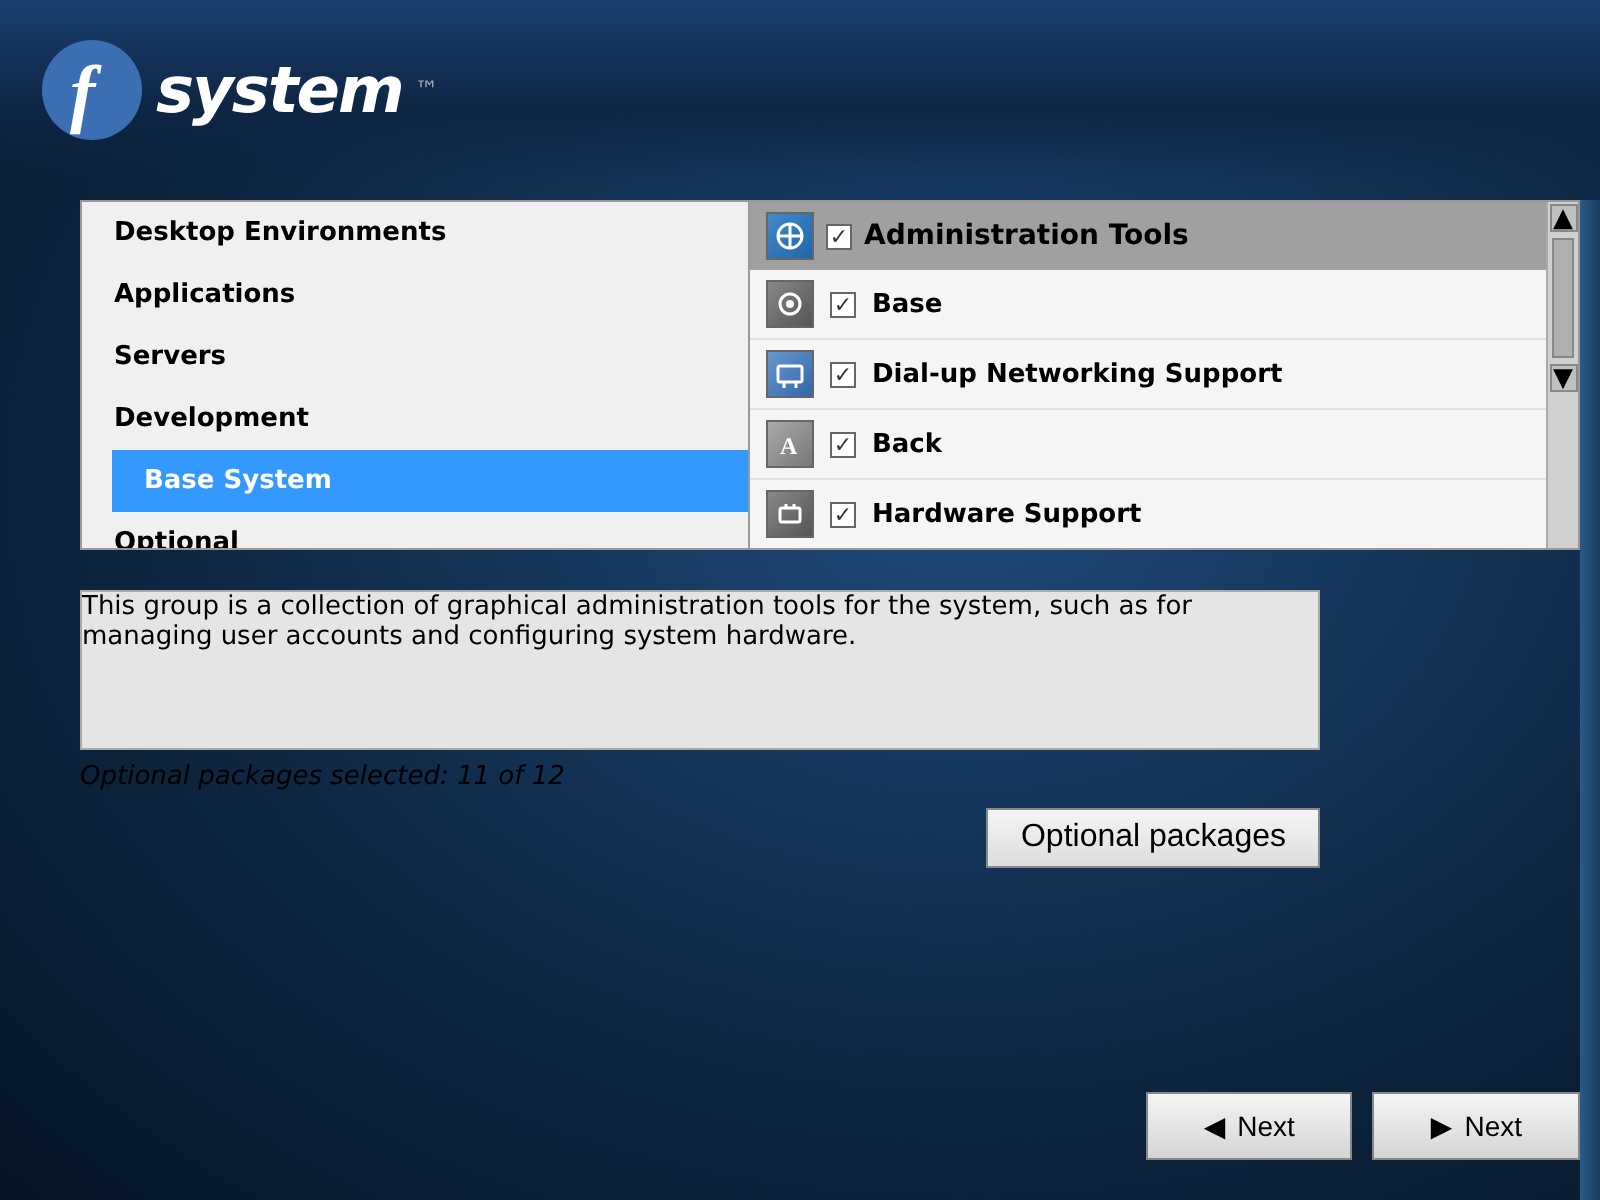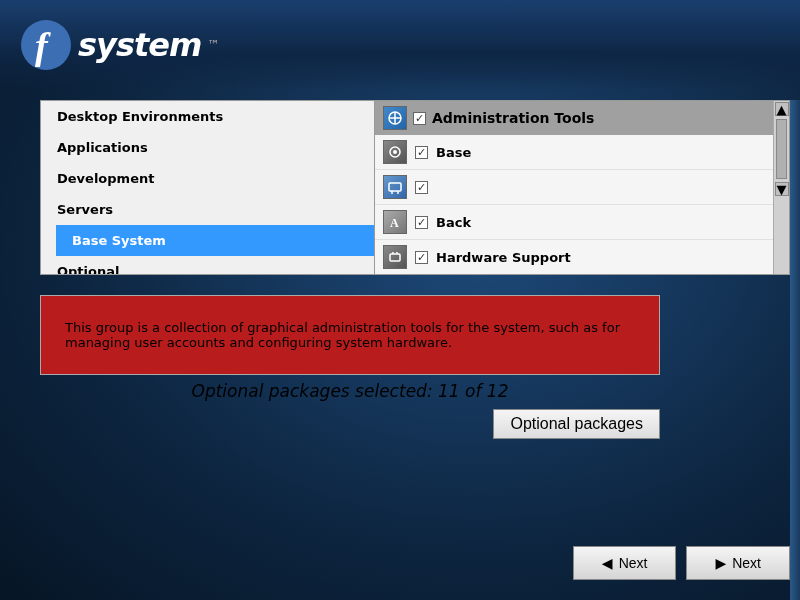--- a/index.html
+++ b/index.html
@@ -164,34 +164,34 @@
       color: #333;
       flex-shrink: 0;
     }
 
     
     .description-box {
       margin-top: 20px;
       width: 620px;
       height: 80px;
       border: 1px solid #aaa;
-      background: #b91c1c;
-      padding: 24px;
+      background: #e5e5e5;
+      padding: 0;
       font-size: 13px;
       color: #000;
       overflow: hidden;
     }
 
     
     .optional-info {
-      text-align: center;
+      text-align: left;
       width: 620px;
       margin-top: 6px;
       font-style: italic;
-      font-size: 17px;
+      font-size: 13px;
       color: #000;
     }
 
     
     .optional-btn-row {
       text-align: right;
       width: 620px;
       margin-top: 8px;
     }
 
@@ -269,22 +269,22 @@
     <span style="color:#aaa; font-size:12px; vertical-align:super;">™</span>
   </div>
 </div>
 
 <div class="content">
   <div class="panels">
 
     <div class="left-panel">
       <div class="list-item">Desktop Environments</div>
       <div class="list-item">Applications</div>
+      <div class="list-item">Servers</div>
       <div class="list-item">Development</div>
-      <div class="list-item">Servers</div>
       <div class="list-item selected">Base System</div>
       <div class="list-item">Optional</div>
     </div>
 
     <div class="right-panel">
       <div class="panel-header">
         <div class="pkg-icon pkg-icon-admin">
           <svg width="16" height="16" viewBox="0 0 16 16">
               <circle cx="8" cy="8" r="6" fill="none" stroke="white" stroke-width="1.5"></circle>
               <line x1="8" y1="2" x2="8" y2="14" stroke="white" stroke-width="1.5"></line>
@@ -308,20 +308,21 @@
 
       <div class="pkg-item">
         <div class="pkg-icon pkg-icon-dialup">
           <svg width="16" height="16" viewBox="0 0 16 16">
               <rect x="2" y="4" width="12" height="8" rx="1" fill="none" stroke="white" stroke-width="1.5"></rect>
               <line x1="5" y1="12" x2="5" y2="15" stroke="white" stroke-width="1.5"></line>
               <line x1="11" y1="12" x2="11" y2="15" stroke="white" stroke-width="1.5"></line>
             </svg>
         </div>
         <div class="checkbox">✓</div>
+        <span>Dial-up Networking Support</span>
       </div>
 
       <div class="pkg-item">
         <div class="pkg-icon pkg-icon-fonts">
           <svg width="16" height="16" viewBox="0 0 16 16">
               <text x="3" y="13" font-size="12" fill="white" font-family="serif" font-weight="bold">A</text>
             </svg>
         </div>
         <div class="checkbox">✓</div>
         <span>Back</span>

